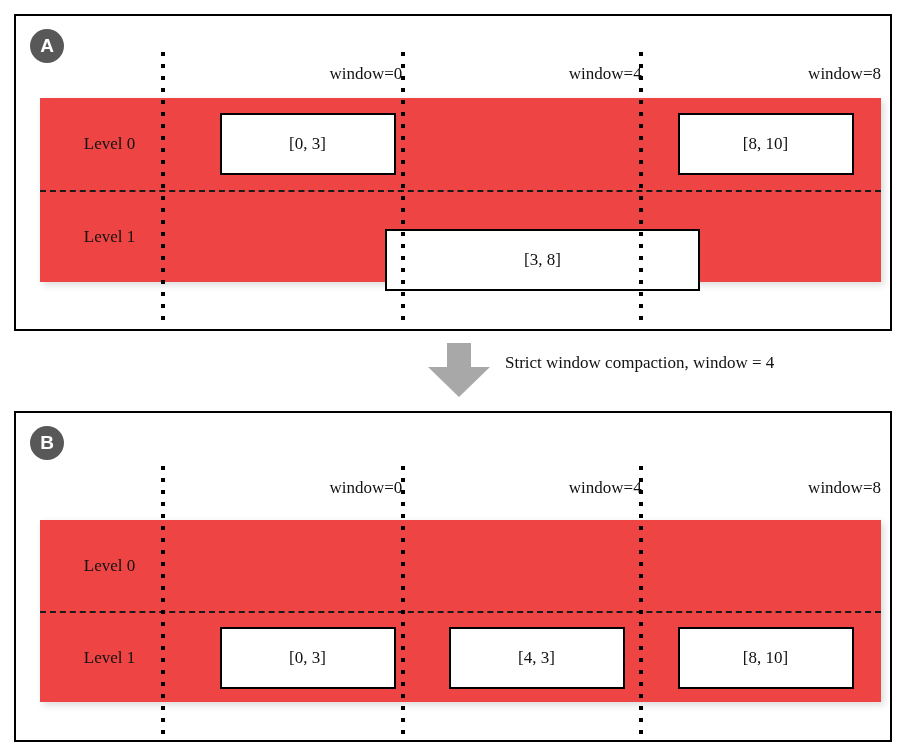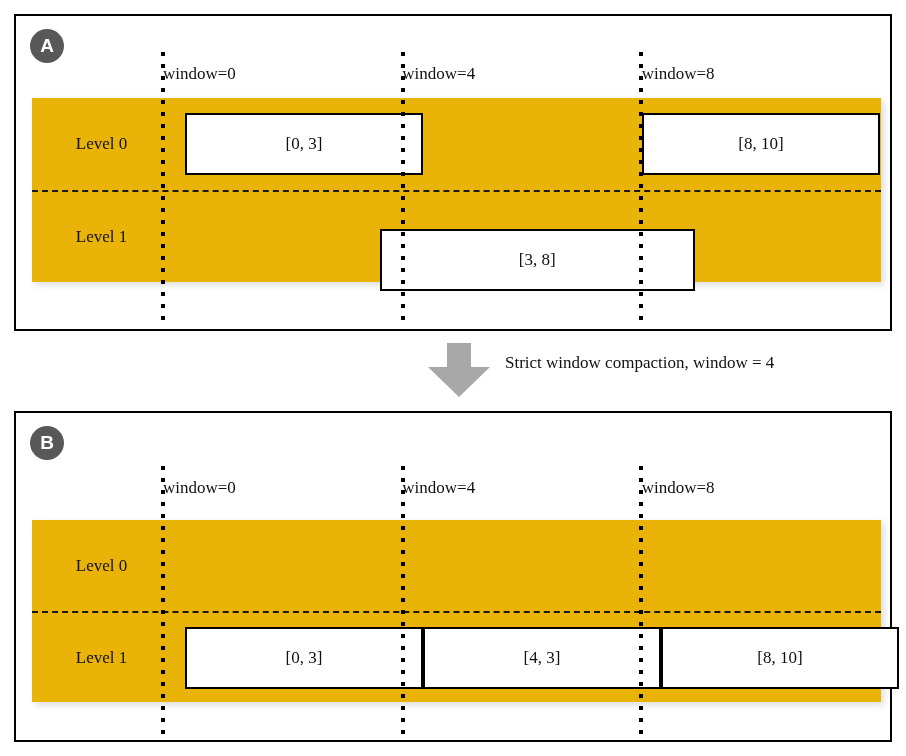--- a/index.html
+++ b/index.html
@@ -49,32 +49,32 @@
     position: absolute;
     left: 147px;
     right: 9px;
     height: 36px;
     display: flex;
   }
   #panel-a .col-headers { top: 40px; }
   #panel-b .col-headers { top: 57px; }
   .col-header {
     flex: 1 1 0;
-    text-align: left;
+    text-align: right;
     font-size: 17px;
     line-height: 36px;
     white-space: nowrap;
   }
 
   
   .band {
     position: absolute;
-    left: 16px;
+    left: 24px;
     right: 9px;
-    background: #eab308;
+    background: #ef4444;
     box-shadow: 3px 3px 7px rgba(0,0,0,0.14);
   }
   #panel-a .band { top: 82px;  height: 184px; }
   #panel-b .band { top: 107px; height: 182px; }
 
   
   .level-row {
     position: absolute;
     left: 0;
     right: 0;
@@ -121,21 +121,21 @@
     background: #ffffff;
     height: 62px;
     display: flex;
     align-items: center;
     justify-content: center;
     font-size: 17px;
     white-space: nowrap;
   }
   
   .cell > .interval-box.span-1 {
-    width: 238px;
+    width: 176px;
   }
   
   .interval-box.span-wide {
     position: absolute;
     left: -37px;
     width: 315px;
     margin-top: 45px;
   }
 
   

